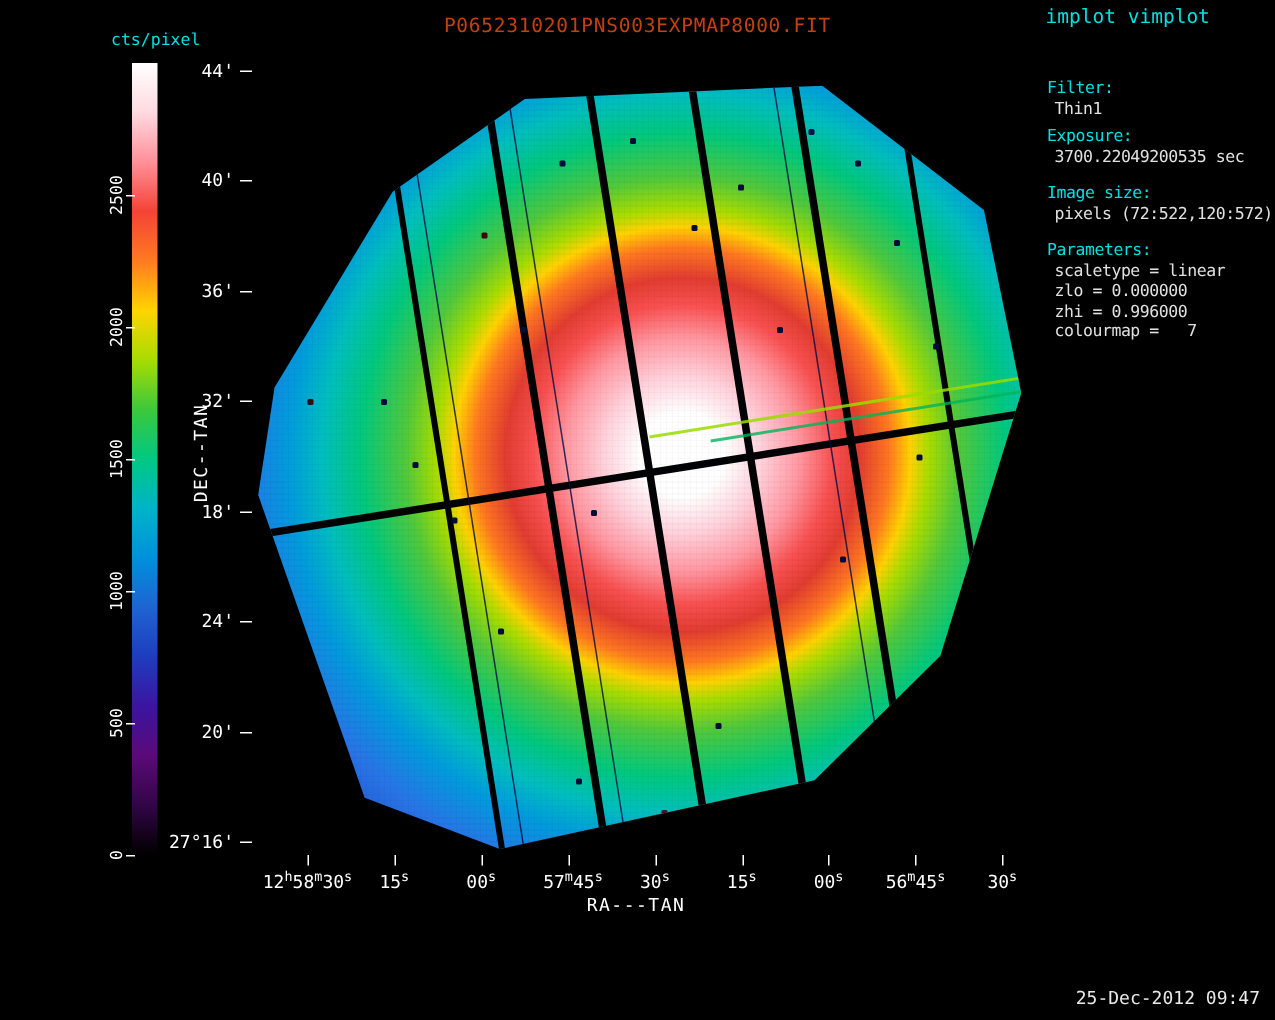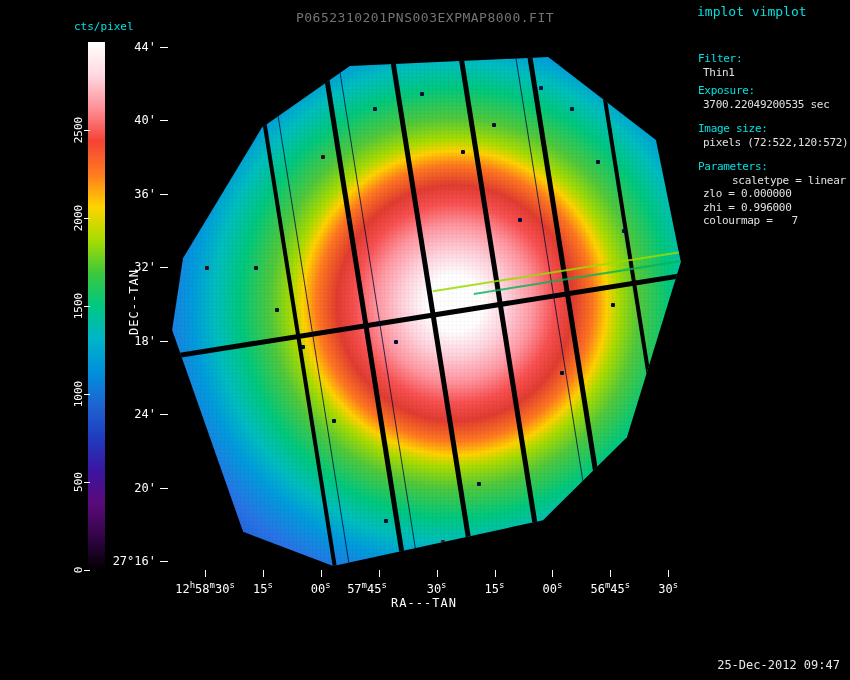--- a/index.html
+++ b/index.html
@@ -1,19 +1,19 @@
 <!DOCTYPE html>
 <html><head>
 <meta charset="utf-8">
 <style>
   html,body{margin:0;padding:0;width:850px;height:680px;background:#000;overflow:hidden;}
   body{position:relative;font-family:"DejaVu Sans Mono","Liberation Mono",monospace;color:#e8e8e8;}
   .abs{position:absolute;}
   .cyan{color:#00e0e0;}
-  #title{left:160px;top:10px;width:530px;text-align:center;font-size:13px;color:#737373;letter-spacing:.5px;}
+  #title{left:160px;top:10px;width:530px;text-align:center;font-size:13px;color:#c2410c;letter-spacing:.5px;}
   #app-name{left:697px;top:4px;font-size:13px;}
   #cb-label{left:74px;top:20px;font-size:11px;}
   #colorbar{left:88px;top:42px;width:17px;height:528px;}
   .cb-tick{left:84px;width:6px;height:1px;background:#fff;}
   .cb-tick-label{font-size:11px;color:#fff;white-space:nowrap;transform:translate(-50%,-50%) rotate(-90deg);}
   #map{left:168px;top:46px;width:518px;height:528px;}
   #fov{left:0;top:0;right:0;bottom:0;background:#000;
     clip-path:polygon(35.1% 3.8%,73.4% 2.1%,94.2% 17.8%,99% 40.9%,88.6% 74.1%,72.4% 89.8%,31.9% 98.5%,14.5% 92%,0.8% 53.8%,2.9% 40.2%,18.1% 15.5%);}
   #vignette{left:0;top:0;right:0;bottom:0;}
   #texture{left:0;top:0;right:0;bottom:0;opacity:.5;background:
@@ -129,21 +129,21 @@
     <div class="abs ytick-label" style="top: 554.01px;">27°16'</div>
   </div>
 <div id="xticks">
     <div class="abs xtick" style="left: 205px;"></div>
     <div class="abs xtick-label" style="left: 205px;">12<sup>h</sup>58<sup>m</sup>30<sup>s</sup></div>
     <div class="abs xtick" style="left: 262.9px;"></div>
     <div class="abs xtick-label" style="left: 262.9px;">15<sup>s</sup></div>
     <div class="abs xtick" style="left: 320.8px;"></div>
     <div class="abs xtick-label" style="left: 320.8px;">00<sup>s</sup></div>
     <div class="abs xtick" style="left: 378.7px;"></div>
-    <div class="abs xtick-label" style="left: 367px;">57<sup>m</sup>45<sup>s</sup></div>
+    <div class="abs xtick-label" style="left: 382px;">57<sup>m</sup>45<sup>s</sup></div>
     <div class="abs xtick" style="left: 436.6px;"></div>
     <div class="abs xtick-label" style="left: 436.6px;">30<sup>s</sup></div>
     <div class="abs xtick" style="left: 494.5px;"></div>
     <div class="abs xtick-label" style="left: 494.5px;">15<sup>s</sup></div>
     <div class="abs xtick" style="left: 552.4px;"></div>
     <div class="abs xtick-label" style="left: 552.4px;">00<sup>s</sup></div>
     <div class="abs xtick" style="left: 610.3px;"></div>
     <div class="abs xtick-label" style="left: 610.3px;">56<sup>m</sup>45<sup>s</sup></div>
     <div class="abs xtick" style="left: 668.2px;"></div>
     <div class="abs xtick-label" style="left: 668.2px;">30<sup>s</sup></div>
@@ -157,18 +157,18 @@
     <div class="info-block" style="position: static;">
       <div class="info-label" style="position: static;">Exposure:</div>
       <div class="info-value" style="position: static;">3700.22049200535 sec</div>
     </div>
     <div class="info-block gapped" style="position: static;">
       <div class="info-label" style="position: static;">Image size:</div>
       <div class="info-value" style="position: static;">pixels (72:522,120:572)</div>
     </div>
     <div class="info-block gapped" style="position: static;">
       <div class="info-label" style="position: static;">Parameters:</div>
-      <div class="info-value" style="position: static; margin-left: 29px;">scaletype = linear</div>
+      <div class="info-value" style="position: static;">scaletype = linear</div>
       <div class="info-value" style="position: static;">zlo = 0.000000</div>
       <div class="info-value" style="position: static;">zhi = 0.996000</div>
       <div class="info-value" style="position: static;">colourmap =   7</div>
     </div>
   </div>
 
 </body></html>

